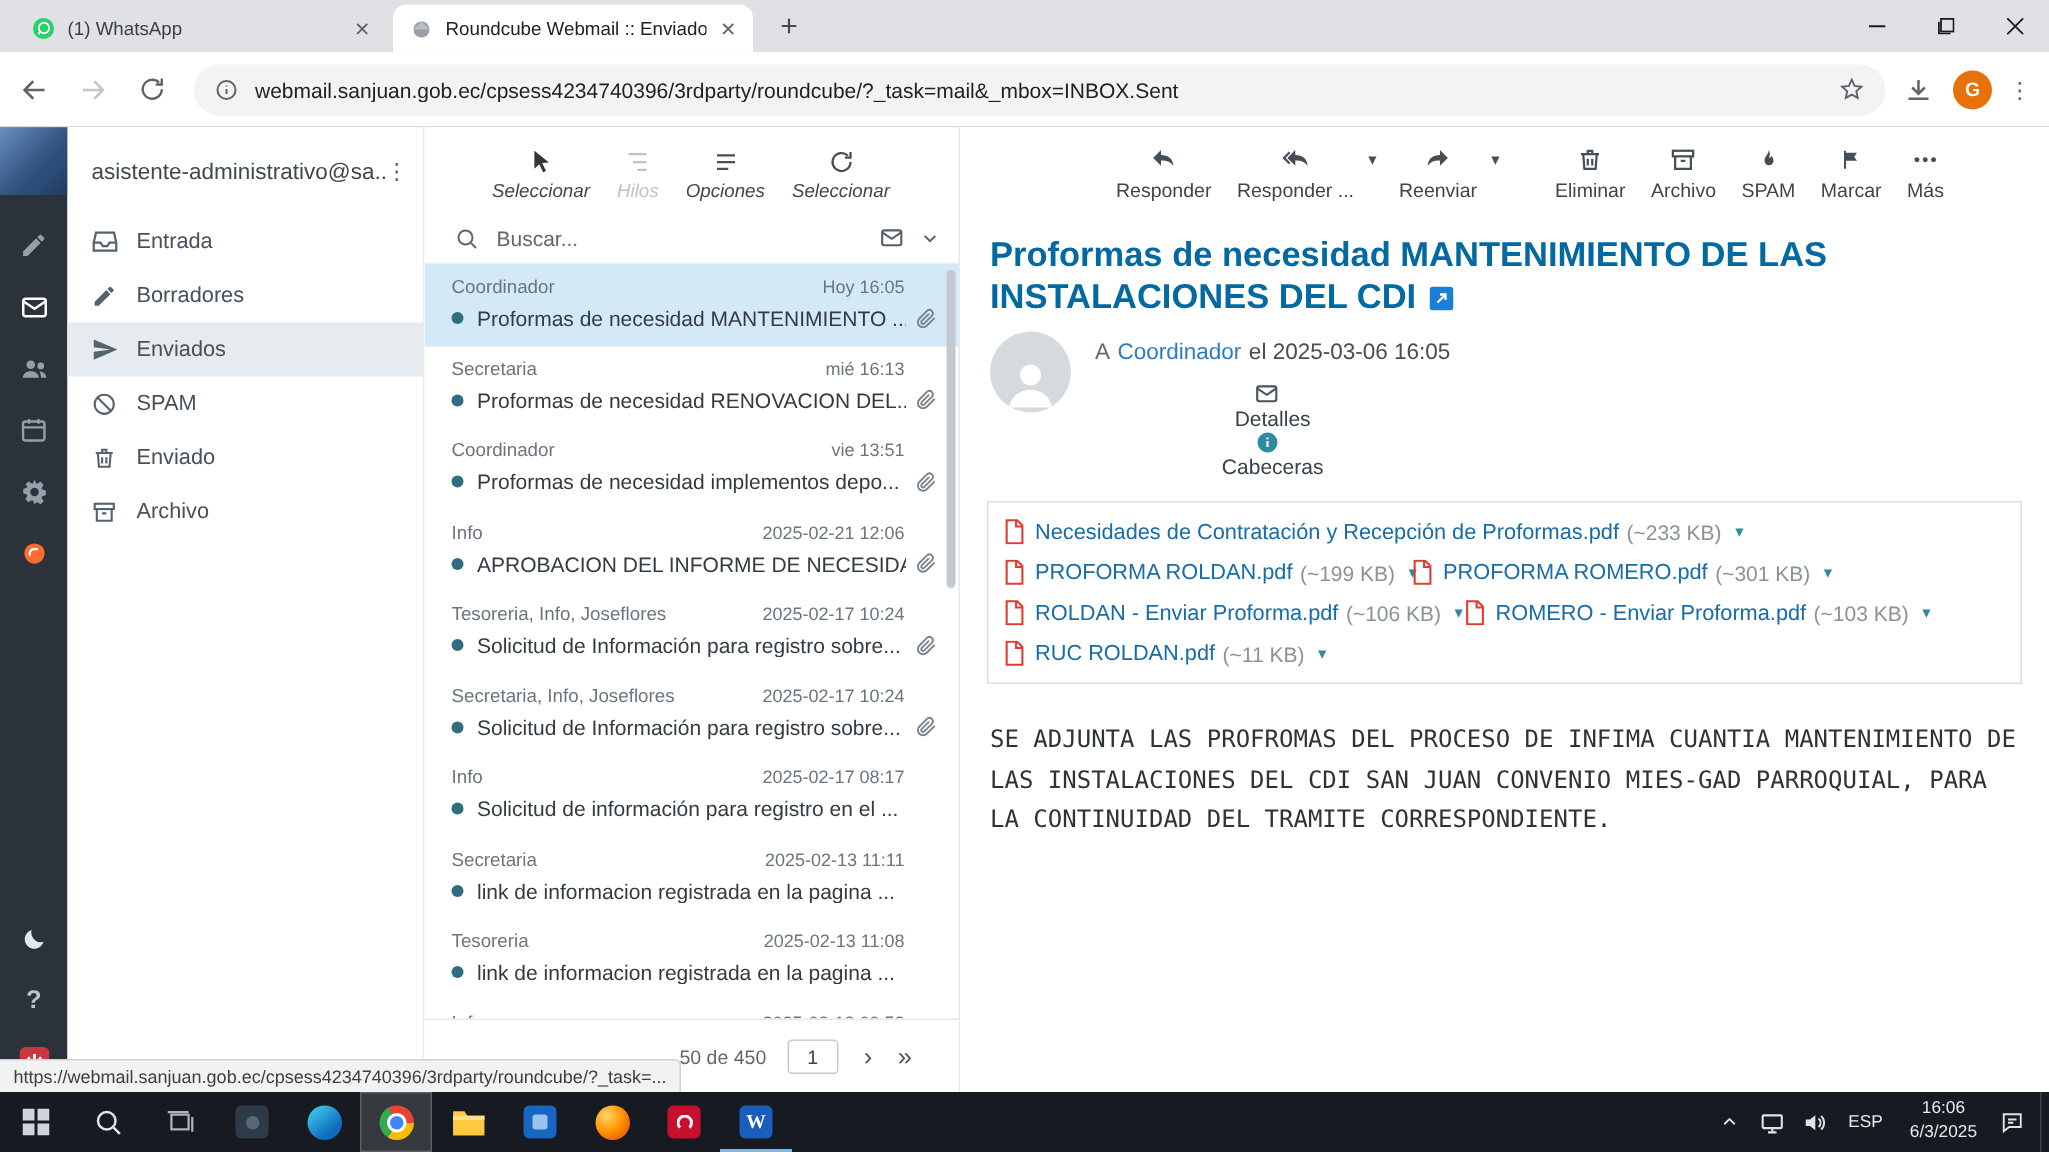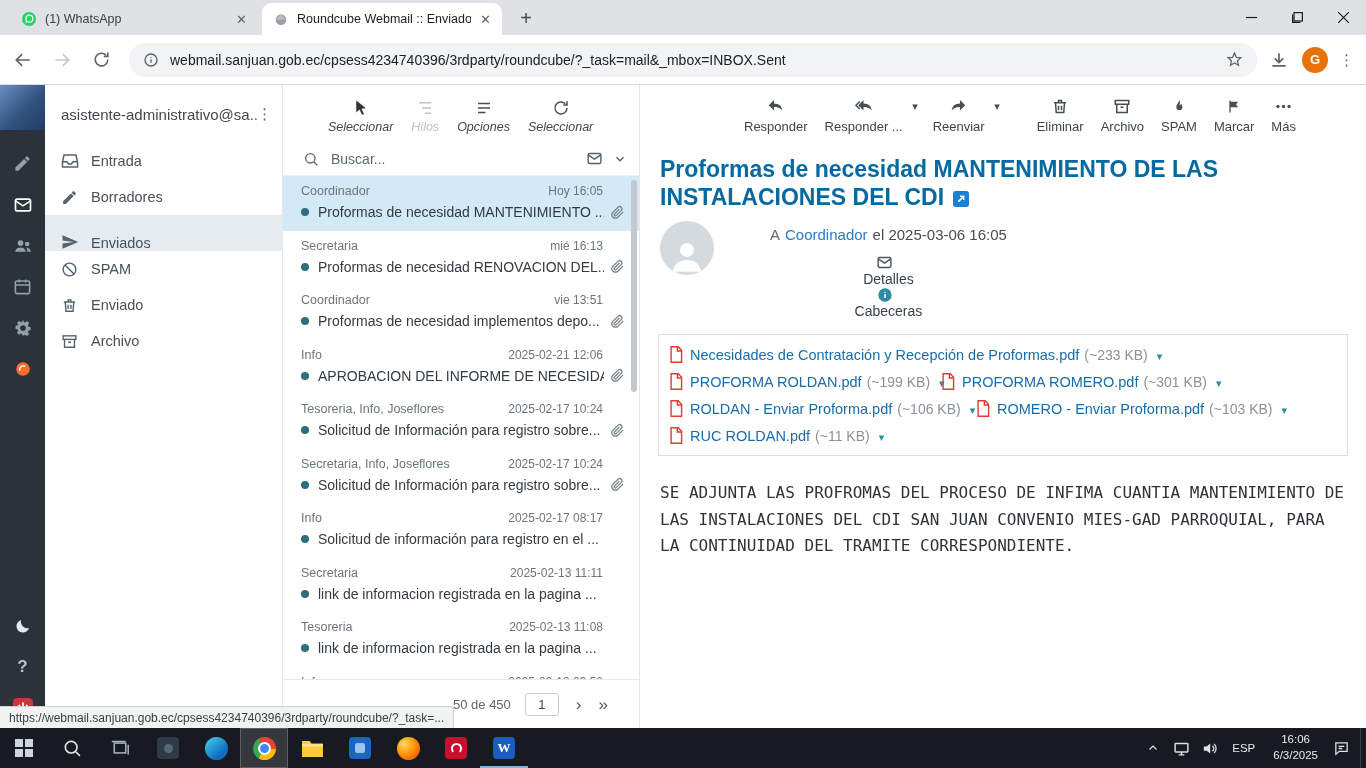--- a/index.html
+++ b/index.html
@@ -36,21 +36,21 @@
 .rail-btn.active{color:#ffffff;}
 .rail-spacer{flex:1;}
 .qmark{font-size:17px;font-weight:bold;color:#b9c3cc;}
 
 
 .folders{position:absolute;left:45px;top:0;bottom:0;width:238px;background:#fff;border-right:1px solid #e4e8eb;}
 .account{height:58px;display:flex;align-items:center;padding:0 10px 0 16px;}
 .account-email{flex:1;font-size:15px;color:#40484f;white-space:nowrap;overflow:hidden;}
 .folder{height:36px;display:flex;align-items:center;padding-left:16px;font-size:14.5px;color:#47515a;}
 .folder .fico{width:18px;margin-right:12px;color:#55636d;flex:none;}
-.folder.sel{background:#e6ebef;align-items:flex-end;}
+.folder.sel{background:#e6ebef;}
 
 
 .listcol{position:absolute;left:283px;top:0;bottom:0;width:357px;background:#fff;border-right:1px solid #e4e8eb;}
 .ltoolbar{height:57px;display:flex;align-items:center;padding:2px 0 0 36px;}
 .lt-item{display:flex;flex-direction:column;align-items:center;color:#3f474e;margin:0 9px;}
 .lt-ico{height:22px;color:#464f56;margin-bottom:3px;display:flex;align-items:flex-end;}
 .lt-label{font-size:12.5px;white-space:nowrap;font-style:italic;}
 .lt-item.disabled,.lt-item.disabled .lt-ico{color:#bcc3c9;}
 .searchbar{height:34px;display:flex;align-items:center;padding:0 12px 0 20px;border-bottom:1px solid #eef1f3;color:#5d6970;}
 .search-input{flex:1;border:none;outline:none;background:transparent;font-size:14px;color:#333;margin-left:12px;font-family:inherit;min-width:0;}
@@ -77,32 +77,32 @@
 .msgcol{position:absolute;left:640px;top:0;right:0;bottom:0;background:#fff;overflow:hidden;}
 .mtoolbar{height:57px;display:flex;align-items:flex-start;padding:10px 0 0 104px;}
 .mt-item{display:flex;flex-direction:column;align-items:center;margin-right:17px;color:#3d454c;position:relative;}
 .mt-item.hascaret{margin-right:30px;}
 .mt-item.gap{margin-left:22px;}
 .mt-ico{height:22px;color:#464f56;margin-bottom:2px;display:flex;align-items:center;}
 .mt-label{font-size:13px;white-space:nowrap;}
 .mt-caret{position:absolute;right:-15px;top:5px;color:#464f56;font-size:11px;}
 .subject-row{margin:14px 20px 0 20px;font-size:23px;font-weight:bold;color:#0369a1;line-height:1.2;max-width:700px;}
 .ext-ico{display:inline-block;vertical-align:-2px;margin-left:9px;}
-.meta{display:flex;margin:10px 20px 0 20px;gap:40px;}
+.meta{display:flex;margin:10px 20px 0 20px;}
 .avatar-big{width:54px;height:54px;border-radius:50%;background:#d5dade;display:flex;align-items:flex-end;justify-content:center;overflow:hidden;flex:none;}
 .meta-right{margin-left:16px;padding-top:5px;}
 .meta-line1{font-size:15px;color:#5f6b73;}
 .meta-to{color:#2a7cc4;margin:0 5px;}
 .meta-date{color:#454e55;}
 .meta-line2{display:flex;align-items:center;margin-top:11px;font-size:14px;color:#39424a;flex-direction:column;}
 .mico{margin-right:7px;color:#4a545c;display:flex;}
 .metasep{width:28px;}
 .attpanel{margin:15px 18px 0 18px;border:1px solid #d9dee2;padding:6px 10px;}
 .attrow{display:flex;align-items:center;height:27px;}
-.att{display:flex;align-items:flex-end;min-width:0;}
+.att{display:flex;align-items:center;min-width:0;}
 .att.w1{width:272px;}
 .att.w2{width:307px;}
 .att-name{font-size:14.5px;color:#186ca8;margin-left:7px;white-space:nowrap;}
 .att-size{font-size:14px;color:#8a9299;margin-left:5px;white-space:nowrap;}
 .att-caret{color:#2e8b9e;font-size:11px;margin-left:9px;}
 .mailbody{margin:24px 20px 0 20px;width:690px;font-family:"DejaVu Sans Mono","Liberation Mono",monospace;font-size:16px;line-height:1.65;color:#2e3338;white-space:pre-wrap;}
 
 
 .linkpreview{position:absolute;left:0;bottom:40px;height:22px;background:#f1f2f2;border:1px solid #cfd2d5;border-left:none;border-bottom:none;border-radius:0 4px 0 0;display:flex;align-items:center;padding:0 9px;font-size:12px;color:#3c4043;z-index:50;white-space:nowrap;}
 

